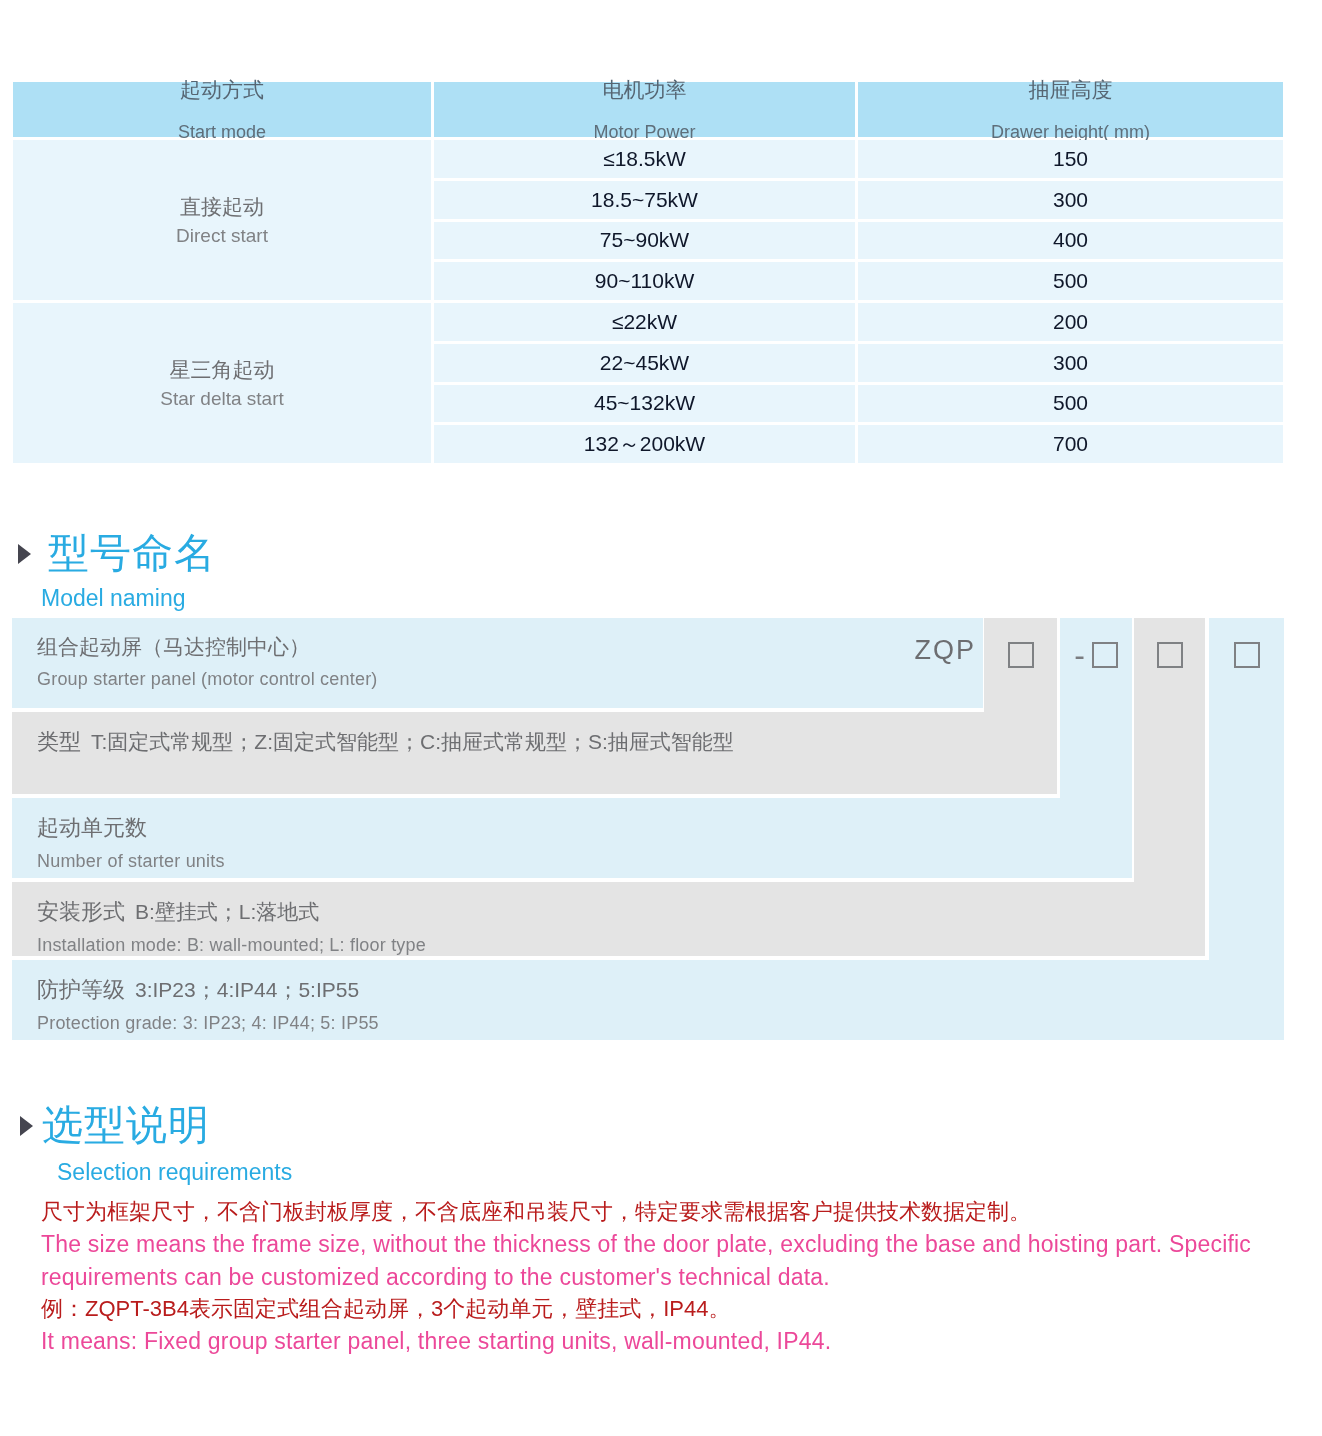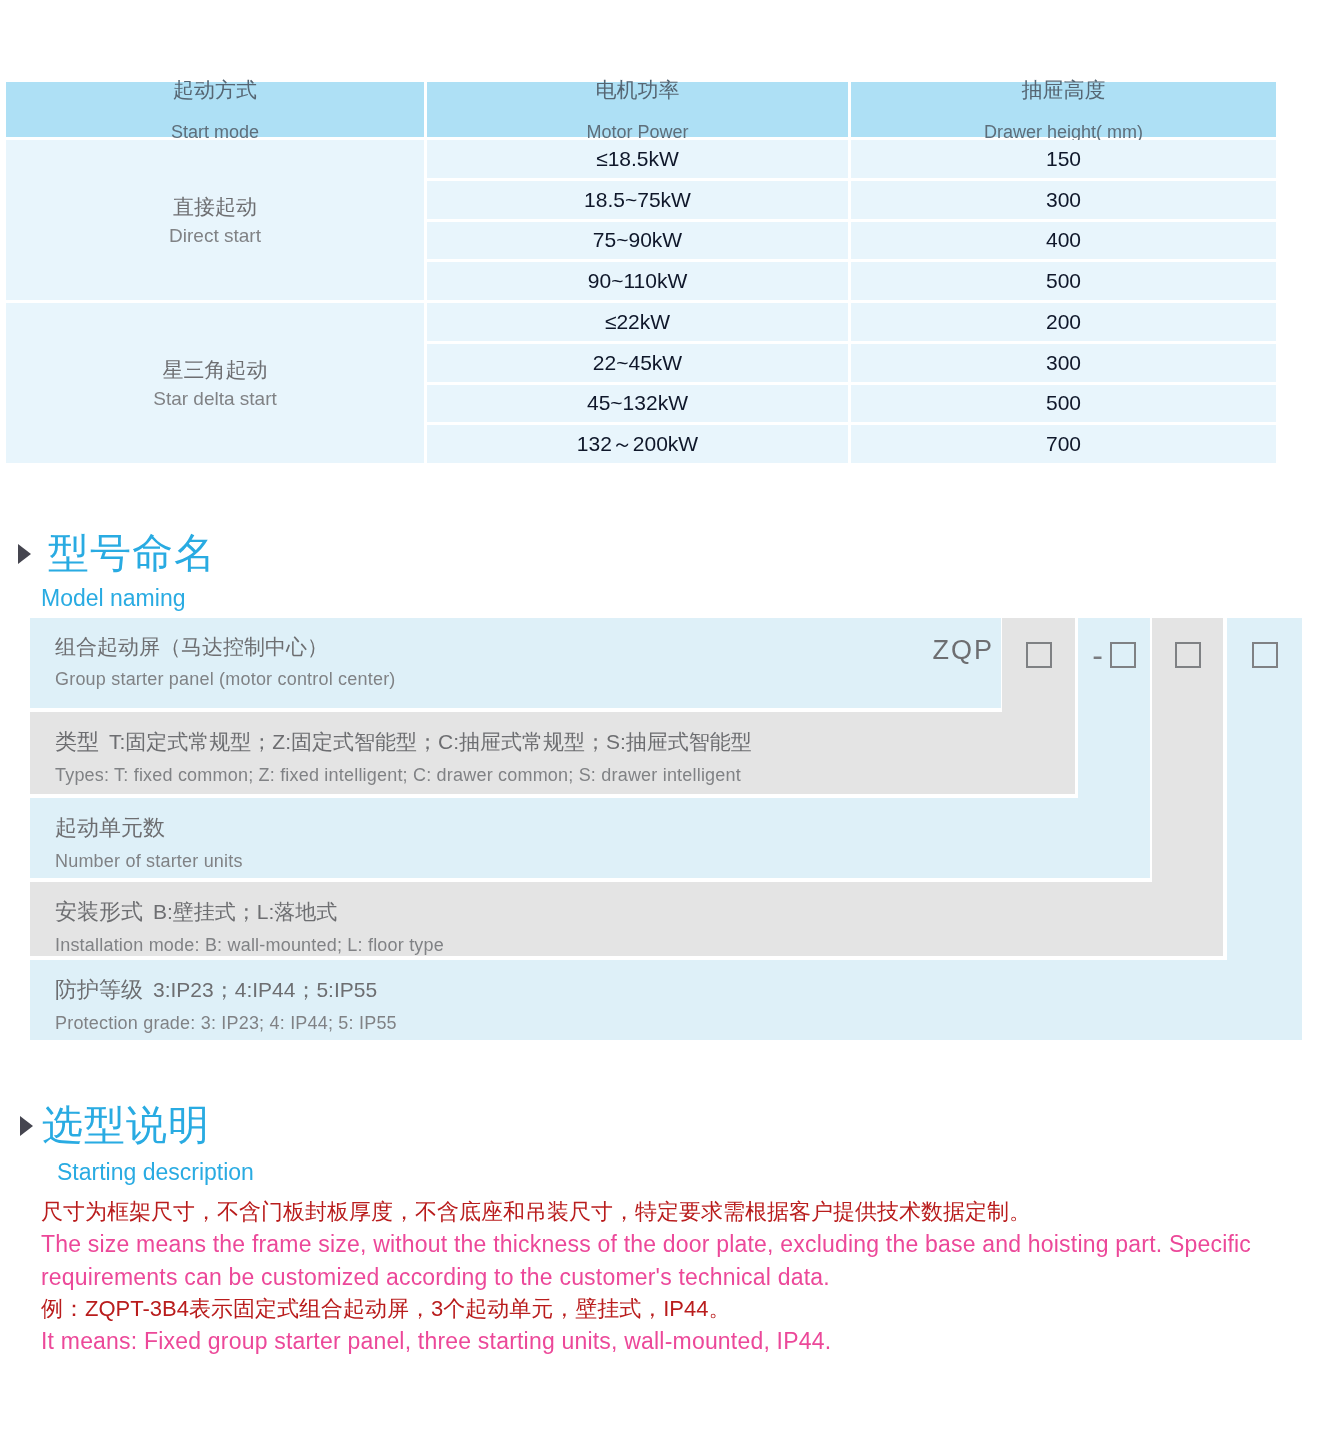--- a/index.html
+++ b/index.html
@@ -6,41 +6,41 @@
   html,body { background:#ffffff; }
   body { font-family:"Liberation Sans","DejaVu Sans",sans-serif; color:#6d6e71; }
   .page { position:relative; width:1322px; height:1436px; background:#fff; overflow:hidden; }
 
   
   .doc-title { position:absolute; left:16px; top:10px; }
   .doc-title .cn { font-size:21px; color:#58595b; letter-spacing:.5px; }
   .doc-title .en { font-size:17px; color:#808285; margin-top:6px; }
 
   
-  .sel-table { position:absolute; left:6px; top:82px; width:1270px; height:381px;
+  .sel-table { position:absolute; left:13px; top:82px; width:1270px; height:381px;
     display:grid; grid-template-columns:418px 421px 1fr; grid-template-rows:55px repeat(8,1fr);
     gap:3px; }
   .cell { display:flex; flex-direction:column; align-items:center; justify-content:center; text-align:center; }
   .th { background:#aee0f5; }
   .th .cn { font-size:21px; color:#566673; }
   .th .en { font-size:18px; color:#5e6e7a; margin-top:18px; }
   .td { background:#e8f5fc; font-size:21px; color:#0f172a; }
   .group-cell { background:#e8f5fc; }
   .group-cell .cn { font-size:21px; color:#6d6e71; }
   .group-cell .en { font-size:19px; color:#808285; margin-top:4px; }
 
   
   .section-head { position:absolute; }
   .tri { position:absolute; width:0; height:0; border-left:13px solid #45454f;
     border-top:10px solid transparent; border-bottom:10px solid transparent; }
   .sec-title { font-size:41px; color:#29abe2; letter-spacing:1px; }
   .sec-sub { font-size:23px; color:#29abe2; }
 
   
-  .diagram { position:absolute; left:30px; top:618px; width:1192px; height:422px; }
+  .diagram { position:absolute; left:12px; top:618px; width:1192px; height:422px; }
   .drow { position:absolute; left:0; padding:15px 0 0 25px; }
   .blue { background:#def0f8; }
   .gray { background:#e4e4e4; }
   .drow .cnline { font-size:21px; color:#6d6e71; }
   .drow .cnline .lbl { font-size:22px; margin-right:10px; }
   .drow .enline { font-size:18px; color:#808285; margin-top:8px; letter-spacing:.2px; }
   .dcol { position:absolute; top:0; display:flex; align-items:flex-start; justify-content:center; }
   .code-box { width:26px; height:26px; border:2px solid #7f8184; margin-top:24px; background:transparent; }
   .dash { font-size:32px; color:#7a7c80; line-height:26px; margin-top:24px; margin-right:7px; }
   .zqp { position:absolute; right:7px; top:17px; font-size:27px; letter-spacing:2px; color:#6d6e71; }
@@ -106,21 +106,20 @@
   <div class="diagram">
 
     <div class="drow blue" style="top:0;width:971px;height:90px">
       <div class="cnline">组合起动屏（马达控制中心）</div>
       <div class="enline">Group starter panel (motor control center)</div>
       <div class="zqp">ZQP</div>
     </div>
 
     <div class="drow gray" style="top:94px;width:1045px;height:82px">
       <div class="cnline"><span class="lbl">类型</span><span>T:固定式常规型；Z:固定式智能型；C:抽屉式常规型；S:抽屉式智能型</span></div>
-      <div class="enline">Types: T: fixed common; Z: fixed intelligent; C: drawer common; S: drawer intelligent</div>
     </div>
 
     <div class="drow blue" style="top:180px;width:1120px;height:80px">
       <div class="cnline"><span class="lbl">起动单元数</span><span></span></div>
       <div class="enline">Number of starter units</div>
     </div>
 
     <div class="drow gray" style="top:264px;width:1193px;height:74px">
       <div class="cnline"><span class="lbl">安装形式</span><span>B:壁挂式；L:落地式</span></div>
       <div class="enline">Installation mode: B: wall-mounted; L: floor type</div>
@@ -142,21 +141,21 @@
       <div class="code-box"></div>
     </div>
     <div class="dcol blue" style="left:1197px;width:75px;height:342px">
       <div class="code-box"></div>
     </div>
   </div>
 
   <div class="section-head" style="left:0;top:1098px">
     <span class="tri" style="left:20px;top:18px"></span>
     <div class="sec-title" style="margin-left:42px">选型说明</div>
-    <div class="sec-sub" style="margin-left:57px;margin-top:6px">Starting description</div>
+    <div class="sec-sub" style="margin-left:57px;margin-top:6px">Selection requirements</div>
   </div>
 
   <div class="desc-body">
     <div class="p-cn">尺寸为框架尺寸，不含门板封板厚度，不含底座和吊装尺寸，特定要求需根据客户提供技术数据定制。</div>
     <div class="p-en">The size means the frame size, without the thickness of the door plate, excluding the base and hoisting part. Specific requirements can be customized according to the customer's technical data.</div>
     <div class="p-cn">例：ZQPT-3B4表示固定式组合起动屏，3个起动单元，壁挂式，IP44。</div>
     <div class="p-en">It means: Fixed group starter panel, three starting units, wall-mounted, IP44.</div>
   </div>
 
 </div>

